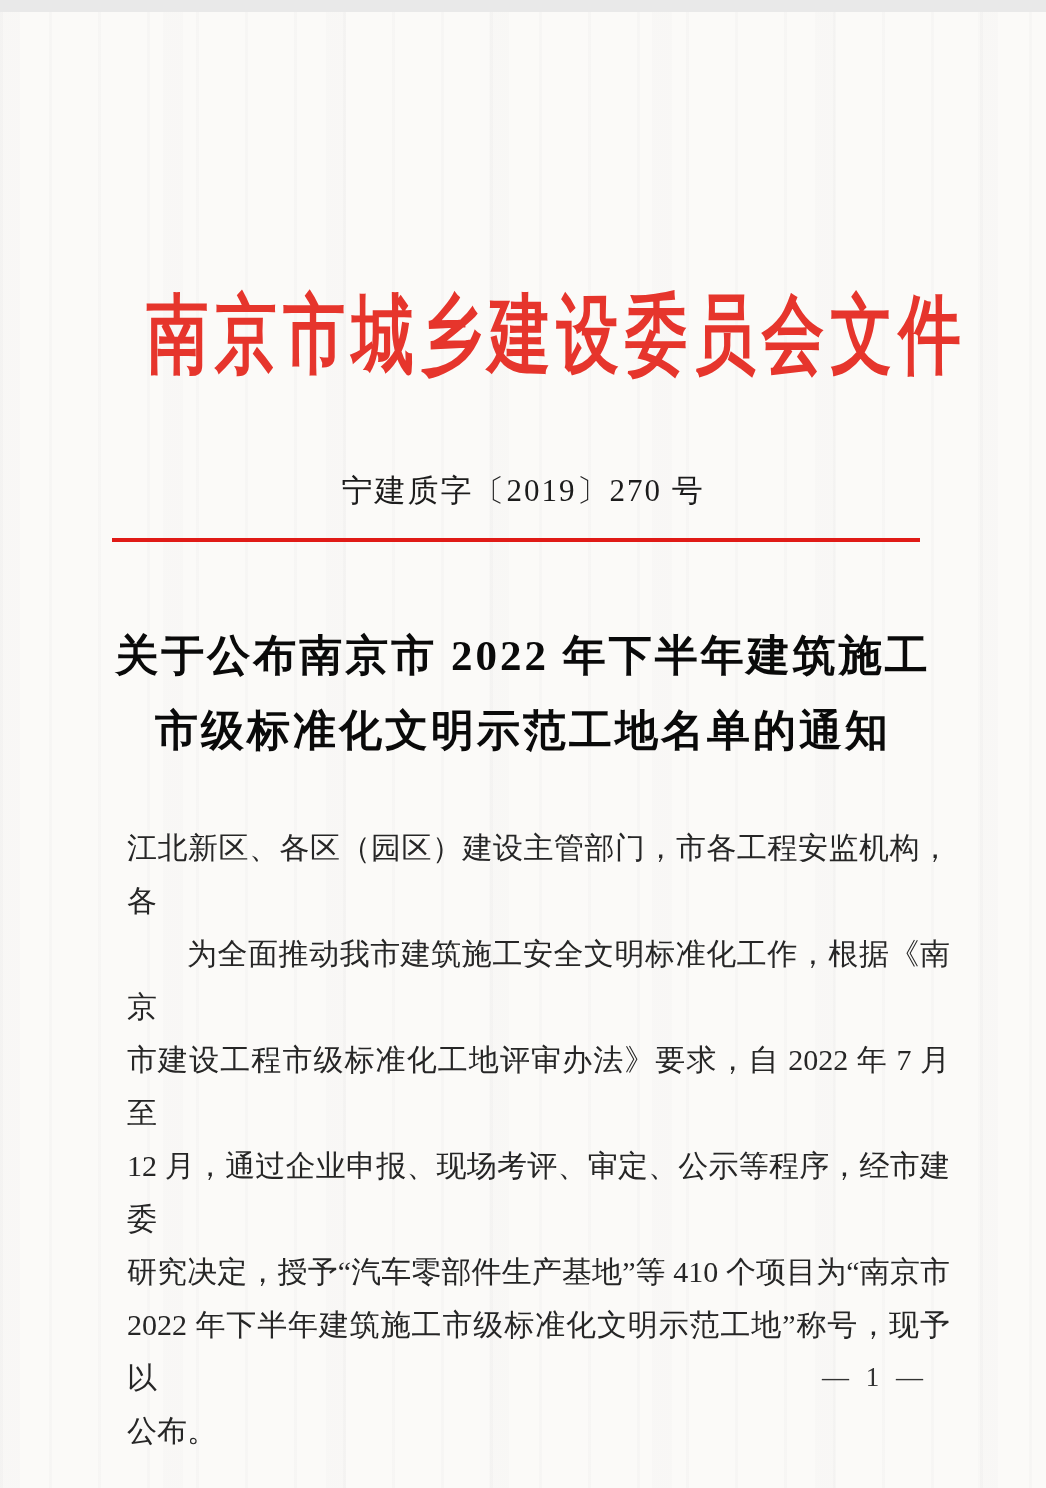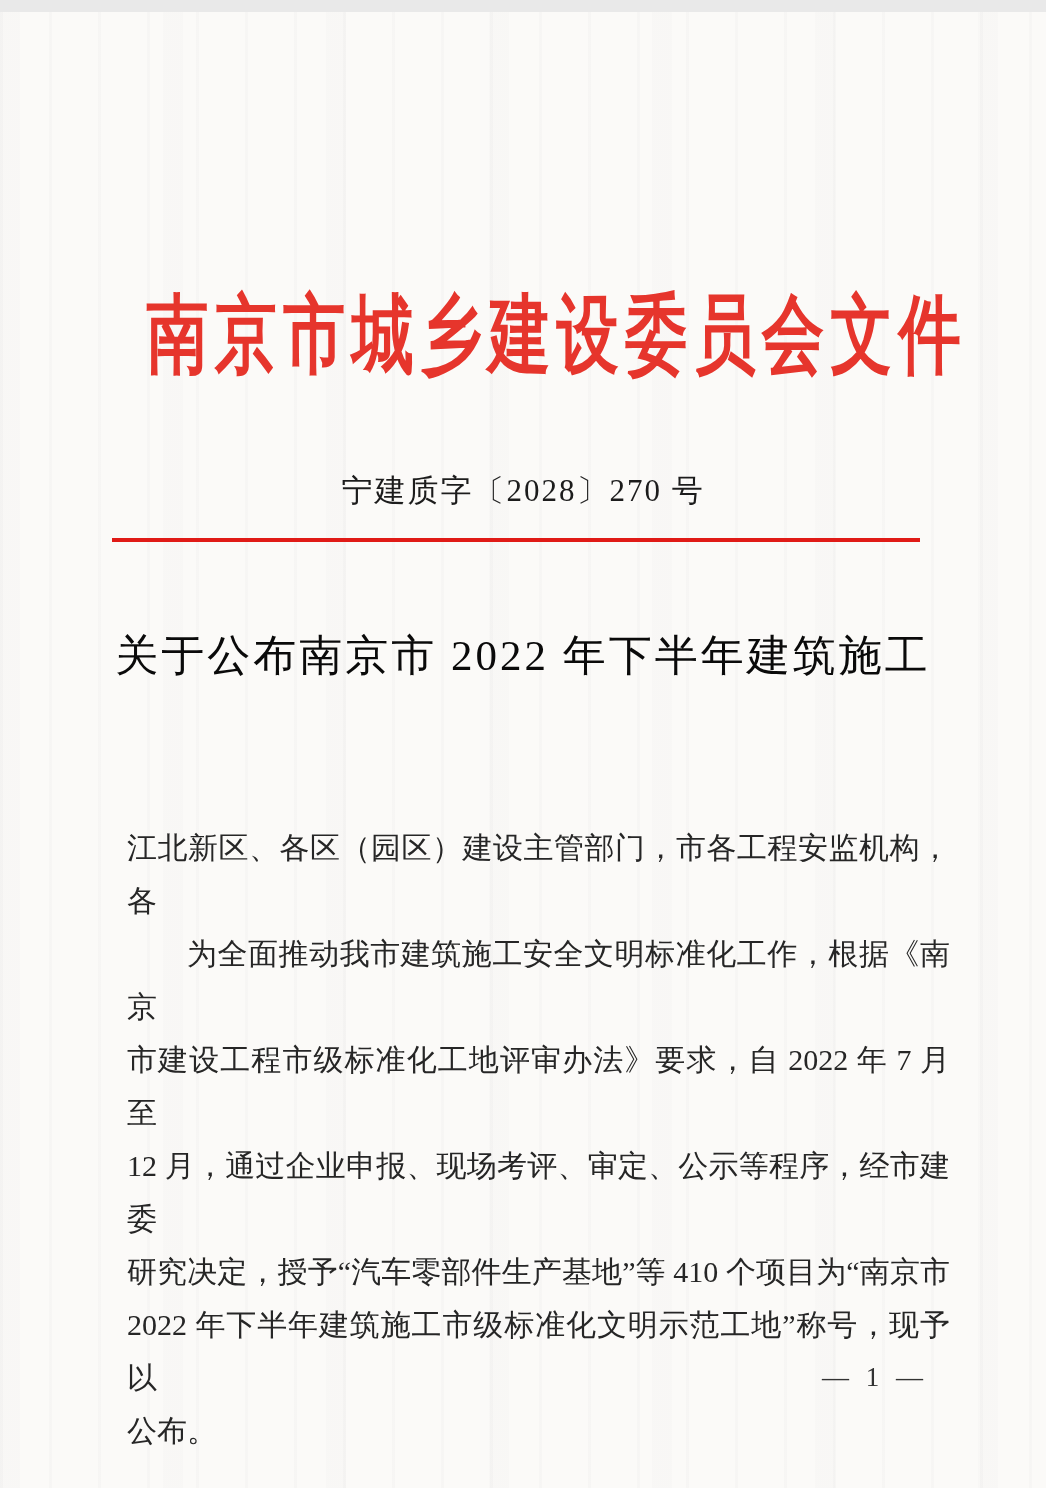--- a/index.html
+++ b/index.html
@@ -61,21 +61,21 @@
     background: #e01a16;
   }
   .doc-title {
     position: absolute;
     top: 606px;
     left: 0;
     width: 100%;
     text-align: center;
     font-size: 43px;
     line-height: 75px;
-    font-weight: normal;
+    font-weight: bold;
     letter-spacing: 3px;
     color: #0a0a0a;
   }
   .body-text {
     position: absolute;
     left: 127px;
     top: 809px;
     width: 823px;
     font-size: 30px;
     line-height: 53px;
@@ -102,26 +102,27 @@
     color: #323232;
   }
 </style>
 </head>
 <body>
 
 <div class="page">
 
   <div class="org-title">南京市城乡建设委员会文件</div>
 
-  <div class="doc-number">宁建质字〔2028〕270 号</div>
+  <div class="doc-number">宁建质字〔2019〕270 号</div>
 
   <div class="red-divider"></div>
 
   <div class="doc-title">
     <div>关于公布南京市 2022 年下半年建筑施工</div>
+    <div>市级标准化文明示范工地名单的通知</div>
   </div>
 
   <div class="body-text">
     <div class="body-line just">江北新区、各区（园区）建设主管部门，市各工程安监机构，各</div>
     <div class="body-line just indent">为全面推动我市建筑施工安全文明标准化工作，根据《南京</div>
     <div class="body-line just">市建设工程市级标准化工地评审办法》要求，自 2022 年 7 月至</div>
     <div class="body-line just">12 月，通过企业申报、现场考评、审定、公示等程序，经市建委</div>
     <div class="body-line just">研究决定，授予“汽车零部件生产基地”等 410 个项目为“南京市</div>
     <div class="body-line just">2022 年下半年建筑施工市级标准化文明示范工地”称号，现予以</div>
     <div class="body-line">公布。</div>

